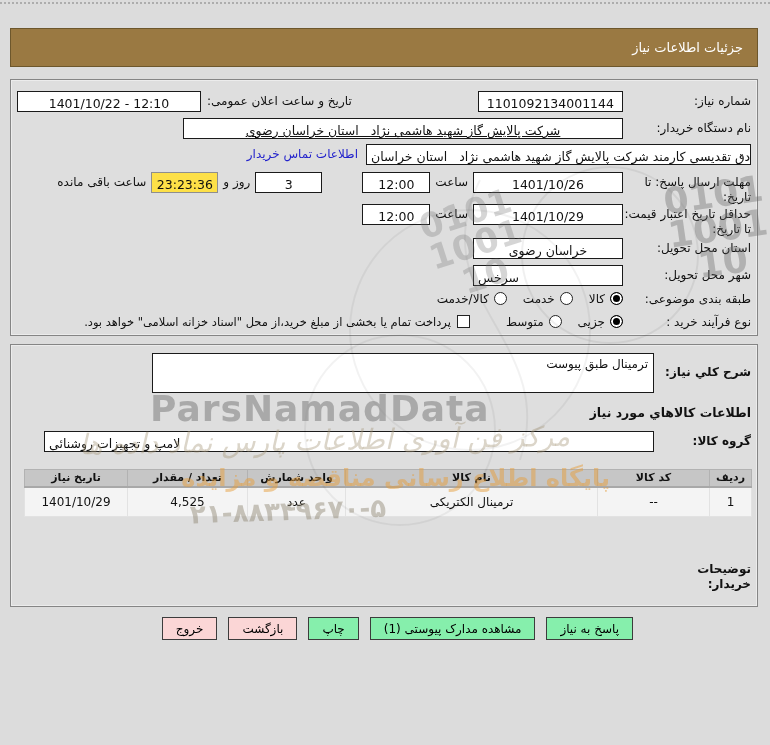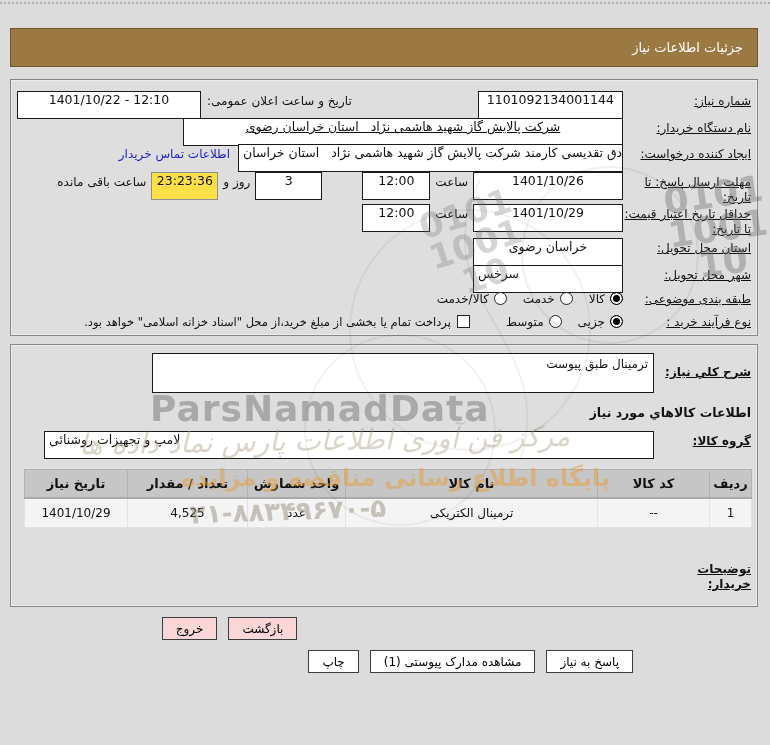--- a/index.html
+++ b/index.html
@@ -12,25 +12,25 @@
   .titlebar { position:absolute; top:28px; left:10px; width:748px; height:39px;
               background:#9a7942; border:1px solid #6d572c; color:#fff;
               display:flex; align-items:center; padding:8px 14px; font-size:13px; }
 
   .panel { position:absolute; left:10px; width:748px; background:#dedede;
            border:1.5px solid #858585; box-shadow:inset 0 0 0 1px #ececec; }
   .panel1 { top:79px; height:257px; }
   .panel2 { top:344px; height:263px; }
 
   .row { position:absolute; right:6px; left:6px; display:flex; align-items:flex-start; direction:rtl; }
-  .lbl { width:128px; flex:0 0 128px; padding-top:3px; line-height:1.25;text-decoration:underline; }
+  .lbl { width:128px; flex:0 0 128px; padding-top:3px; line-height:1.25; }
   .lbl2 { padding-top:3px; white-space:nowrap; }
   .blbl { font-weight:bold; }
-  .box { height:28px; background:#fff; border:1px solid #1a1a1a; overflow:hidden;
-         display:flex; align-items:flex-start; justify-content:center; padding:0 4px; }
+  .box { height:21px; background:#fff; border:1px solid #1a1a1a; overflow:hidden;
+         display:flex; align-items:flex-end; justify-content:center; padding:0 4px; }
   .box.rt { justify-content:flex-end; }
   .ltr { direction:ltr; }
   .val { white-space:pre; font-size:12.5px; }
   .w150{width:150px;} .w190{width:190px;} .w68{width:68px;} .w67{width:67px;}
   .w440{width:440px;text-decoration:underline;} .w385{width:385px;}
   .sp126{width:126px; flex:0 0 126px;} .sp40{width:40px; flex:0 0 40px;} .sp20{width:20px; flex:0 0 20px;}
   .mx4 { margin:3px 5px 0 5px; white-space:nowrap; }
   .remain { background:#fde047; border:1px solid #8e8e8e; }
   .link { color:#2222cc; margin-right:8px; padding-top:3px; white-space:nowrap; cursor:pointer; }
 
@@ -40,28 +40,28 @@
   .optlbl { padding-top:3px; margin-left:16px; white-space:nowrap; }
   .chk { width:13px; height:13px; border:1px solid #222; background:#fff; flex:0 0 13px; margin:3px 0 0 6px; }
   .chktext { padding-top:3px; font-size:11.5px; white-space:nowrap; }
 
   .tarea { background:#fff; border:1px solid #1a1a1a; padding:2px 5px; overflow:hidden;
            text-align:right; line-height:1.45; }
   .heading { font-weight:bold; font-size:12.5px; }
 
   table.goods { position:absolute; top:124px; right:5px; width:727px; border-collapse:collapse;
                 table-layout:fixed; font-size:12px; }
-  table.goods th { background:#c6c6c6; font-weight:bold; font-size:13px; height:28px;
+  table.goods th { background:#c6c6c6; font-weight:bold; font-size:11px; height:17px;
                    border:1px solid #b2b2b2; border-bottom:2px solid #a8a8a8; }
   table.goods td { background:#f4f4f4; height:30px; text-align:center; border:1px solid #e2e2e2; }
 
   .btnbar { position:absolute; top:617px; right:137px; display:flex; direction:rtl; gap:11px; }
   .btn { height:23px; padding:2px 13px; border:1px solid #3c3c3c; font-size:12px;
          font-family:"DejaVu Sans", sans-serif; display:flex; align-items:center; cursor:pointer; white-space:nowrap; }
-  .btn.green { background:#ffffff;margin-top:33px; }
+  .btn.green { background:#86efac; }
   .btn.pink  { background:#fbd6d6; }
 
   .wm { position:absolute; pointer-events:none; }
   .wm-brand { top:388px; left:150px; font-size:36px; font-weight:bold; letter-spacing:1px;
               color:rgba(125,125,125,0.55); direction:ltr; }
   .wm-callig { top:424px; right:200px; font-size:28px; font-style:italic;
                color:rgba(165,150,120,0.40); white-space:nowrap; transform:rotate(-1deg); }
   .wm-orange { top:464px; right:160px; font-size:24px; font-weight:bold;
                color:rgba(230,158,60,0.50); white-space:nowrap; }
   .wm-phone { top:496px; left:190px; font-size:26px; font-weight:bold; direction:ltr;
@@ -97,21 +97,20 @@
     </div>
 
     <div class="row" style="top:38px;">
       <div class="lbl">نام دستگاه خریدار:</div>
       <div class="box w440">
         <span class="val">شرکت پالایش گاز شهید هاشمی نژاد   استان خراسان رضوی</span>
       </div>
     </div>
 
     <div class="row" style="top:64px;">
-      <div class="lbl">ایجاد کننده درخواست:</div>
       <div class="box w385 rt">
         <span class="val">صادق تقدیسی کارمند شرکت پالایش گاز شهید هاشمی نژاد   استان خراسان</span>
       </div>
       <a class="link">اطلاعات تماس خریدار</a>
     </div>
 
     <div class="row" style="top:92px;">
       <div class="lbl">مهلت ارسال پاسخ: تا تاریخ:</div>
       <div class="box w150 ltr">
         <span class="val">1401/10/26</span>

